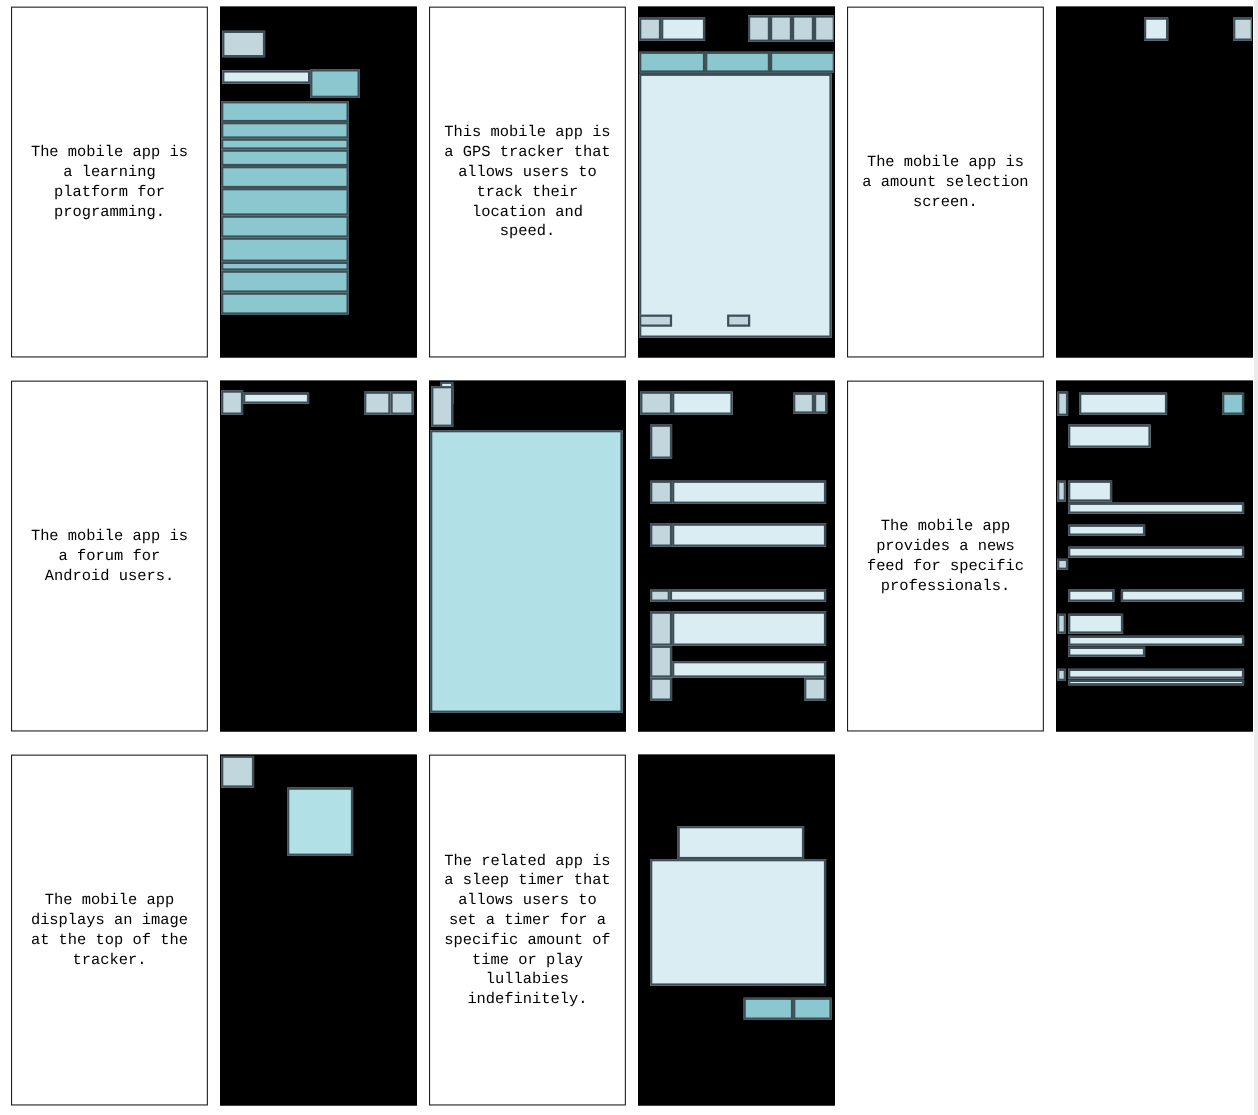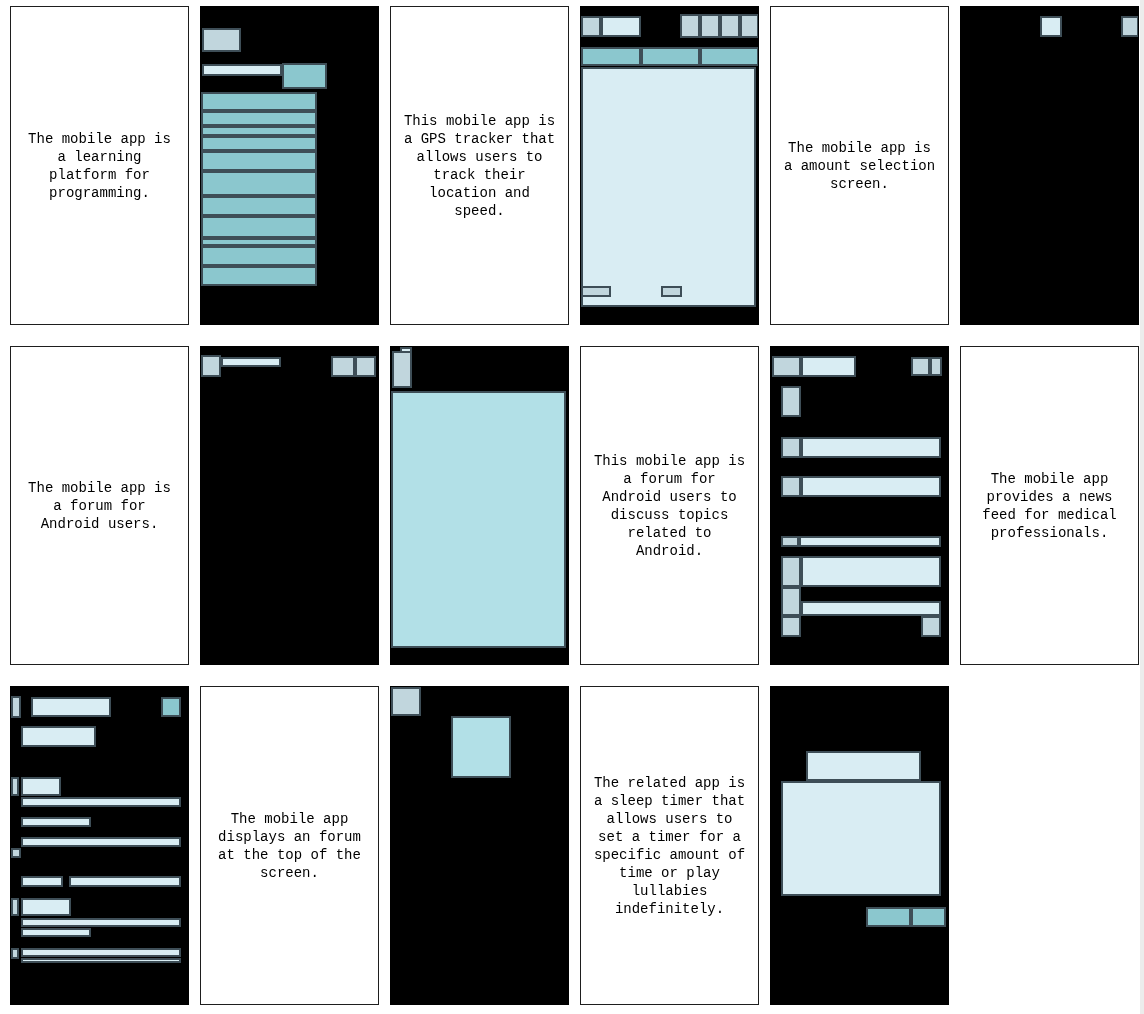--- a/index.html
+++ b/index.html
@@ -98,44 +98,41 @@
       <div class="shape" style="left: 0px; top: 8px; width: 20px; height: 22px; background: rgb(193, 214, 221);"></div>
       <div class="shape" style="left: 20px; top: 10px; width: 60px; height: 10px; background: rgb(217, 237, 243);"></div>
       <div class="shape" style="left: 130px; top: 9px; width: 24px; height: 21px; background: rgb(193, 214, 221);"></div>
       <div class="shape" style="left: 154px; top: 9px; width: 21px; height: 21px; background: rgb(193, 214, 221);"></div>
     </div>
     <div class="cell wireframe">
       <div class="shape" style="left: 9px; top: 0px; width: 12px; height: 20px; background: rgb(217, 237, 243);"></div>
       <div class="shape" style="left: 1px; top: 4px; width: 20px; height: 37px; background: rgb(193, 214, 221);"></div>
       <div class="shape" style="left: 0px; top: 44px; width: 175px; height: 257px; background: rgb(178, 224, 231);"></div>
     </div>
-    <div class="cell text">
-      <div class="desc">This mobile app is a forum for Android users to discuss topics related to Android.</div>
-    </div>
     <div class="cell wireframe">
       <div class="shape" style="left: 1px; top: 9px; width: 29px; height: 21px; background: rgb(193, 214, 221);"></div>
       <div class="shape" style="left: 30px; top: 9px; width: 55px; height: 21px; background: rgb(217, 237, 243);"></div>
       <div class="shape" style="left: 140px; top: 10px; width: 19px; height: 19px; background: rgb(193, 214, 221);"></div>
       <div class="shape" style="left: 159px; top: 10px; width: 12px; height: 19px; background: rgb(193, 214, 221);"></div>
       <div class="shape" style="left: 10px; top: 39px; width: 20px; height: 31px; background: rgb(193, 214, 221);"></div>
       <div class="shape" style="left: 10px; top: 90px; width: 20px; height: 21px; background: rgb(193, 214, 221);"></div>
       <div class="shape" style="left: 30px; top: 90px; width: 140px; height: 21px; background: rgb(217, 237, 243);"></div>
       <div class="shape" style="left: 10px; top: 129px; width: 20px; height: 21px; background: rgb(193, 214, 221);"></div>
       <div class="shape" style="left: 30px; top: 129px; width: 140px; height: 21px; background: rgb(217, 237, 243);"></div>
       <div class="shape" style="left: 10px; top: 189px; width: 18px; height: 11px; background: rgb(193, 214, 221);"></div>
       <div class="shape" style="left: 28px; top: 189px; width: 142px; height: 11px; background: rgb(217, 237, 243);"></div>
       <div class="shape" style="left: 10px; top: 209px; width: 20px; height: 31px; background: rgb(193, 214, 221);"></div>
       <div class="shape" style="left: 30px; top: 209px; width: 140px; height: 31px; background: rgb(217, 237, 243);"></div>
       <div class="shape" style="left: 10px; top: 240px; width: 20px; height: 29px; background: rgb(193, 214, 221);"></div>
       <div class="shape" style="left: 30px; top: 254px; width: 140px; height: 15px; background: rgb(217, 237, 243);"></div>
       <div class="shape" style="left: 10px; top: 269px; width: 20px; height: 21px; background: rgb(193, 214, 221);"></div>
       <div class="shape" style="left: 150px; top: 269px; width: 20px; height: 21px; background: rgb(193, 214, 221);"></div>
     </div>
     <div class="cell text">
-      <div class="desc">The mobile app provides a news feed for medical professionals.</div>
+      <div class="desc">The mobile app provides a news feed for specific professionals.</div>
     </div>
     <div class="cell wireframe">
       <div class="shape" style="left: 0px; top: 9px; width: 10px; height: 22px; background: rgb(193, 214, 221);"></div>
       <div class="shape" style="left: 20px; top: 10px; width: 80px; height: 20px; background: rgb(217, 237, 243);"></div>
       <div class="shape" style="left: 150px; top: 10px; width: 20px; height: 20px; background: rgb(139, 199, 206);"></div>
       <div class="shape" style="left: 10px; top: 39px; width: 75px; height: 21px; background: rgb(217, 237, 243);"></div>
       <div class="shape" style="left: 0px; top: 90px; width: 8px; height: 19px; background: rgb(193, 214, 221);"></div>
       <div class="shape" style="left: 10px; top: 90px; width: 40px; height: 19px; background: rgb(217, 237, 243);"></div>
       <div class="shape" style="left: 10px; top: 110px; width: 160px; height: 10px; background: rgb(217, 237, 243);"></div>
       <div class="shape" style="left: 10px; top: 130px; width: 70px; height: 10px; background: rgb(217, 237, 243);"></div>
@@ -145,21 +142,21 @@
       <div class="shape" style="left: 58px; top: 189px; width: 112px; height: 11px; background: rgb(217, 237, 243);"></div>
       <div class="shape" style="left: 0px; top: 211px; width: 8px; height: 18px; background: rgb(193, 214, 221);"></div>
       <div class="shape" style="left: 10px; top: 211px; width: 50px; height: 18px; background: rgb(217, 237, 243);"></div>
       <div class="shape" style="left: 10px; top: 231px; width: 160px; height: 9px; background: rgb(217, 237, 243);"></div>
       <div class="shape" style="left: 10px; top: 241px; width: 70px; height: 9px; background: rgb(217, 237, 243);"></div>
       <div class="shape" style="left: 0px; top: 261px; width: 8px; height: 11px; background: rgb(193, 214, 221);"></div>
       <div class="shape" style="left: 10px; top: 261px; width: 160px; height: 9px; background: rgb(217, 237, 243);"></div>
       <div class="shape" style="left: 10px; top: 271px; width: 160px; height: 5px; background: rgb(217, 237, 243);"></div>
     </div>
     <div class="cell text">
-      <div class="desc">The mobile app displays an forum at the top of the screen.</div>
+      <div class="desc">The mobile app displays an image at the top of the tracker.</div>
     </div>
     <div class="cell wireframe">
       <div class="shape" style="left: 0px; top: 0px; width: 30px; height: 29px; background: rgb(193, 214, 221);"></div>
       <div class="shape" style="left: 60px; top: 29px; width: 60px; height: 62px; background: rgb(178, 224, 231);"></div>
     </div>
     <div class="cell text">
       <div class="desc">The related app is a sleep timer that allows users to set a timer for a specific amount of time or play lullabies indefinitely.</div>
     </div>
     <div class="cell wireframe">
       <div class="shape" style="left: 35px; top: 64px; width: 115px; height: 30px; background: rgb(217, 237, 243);"></div>

